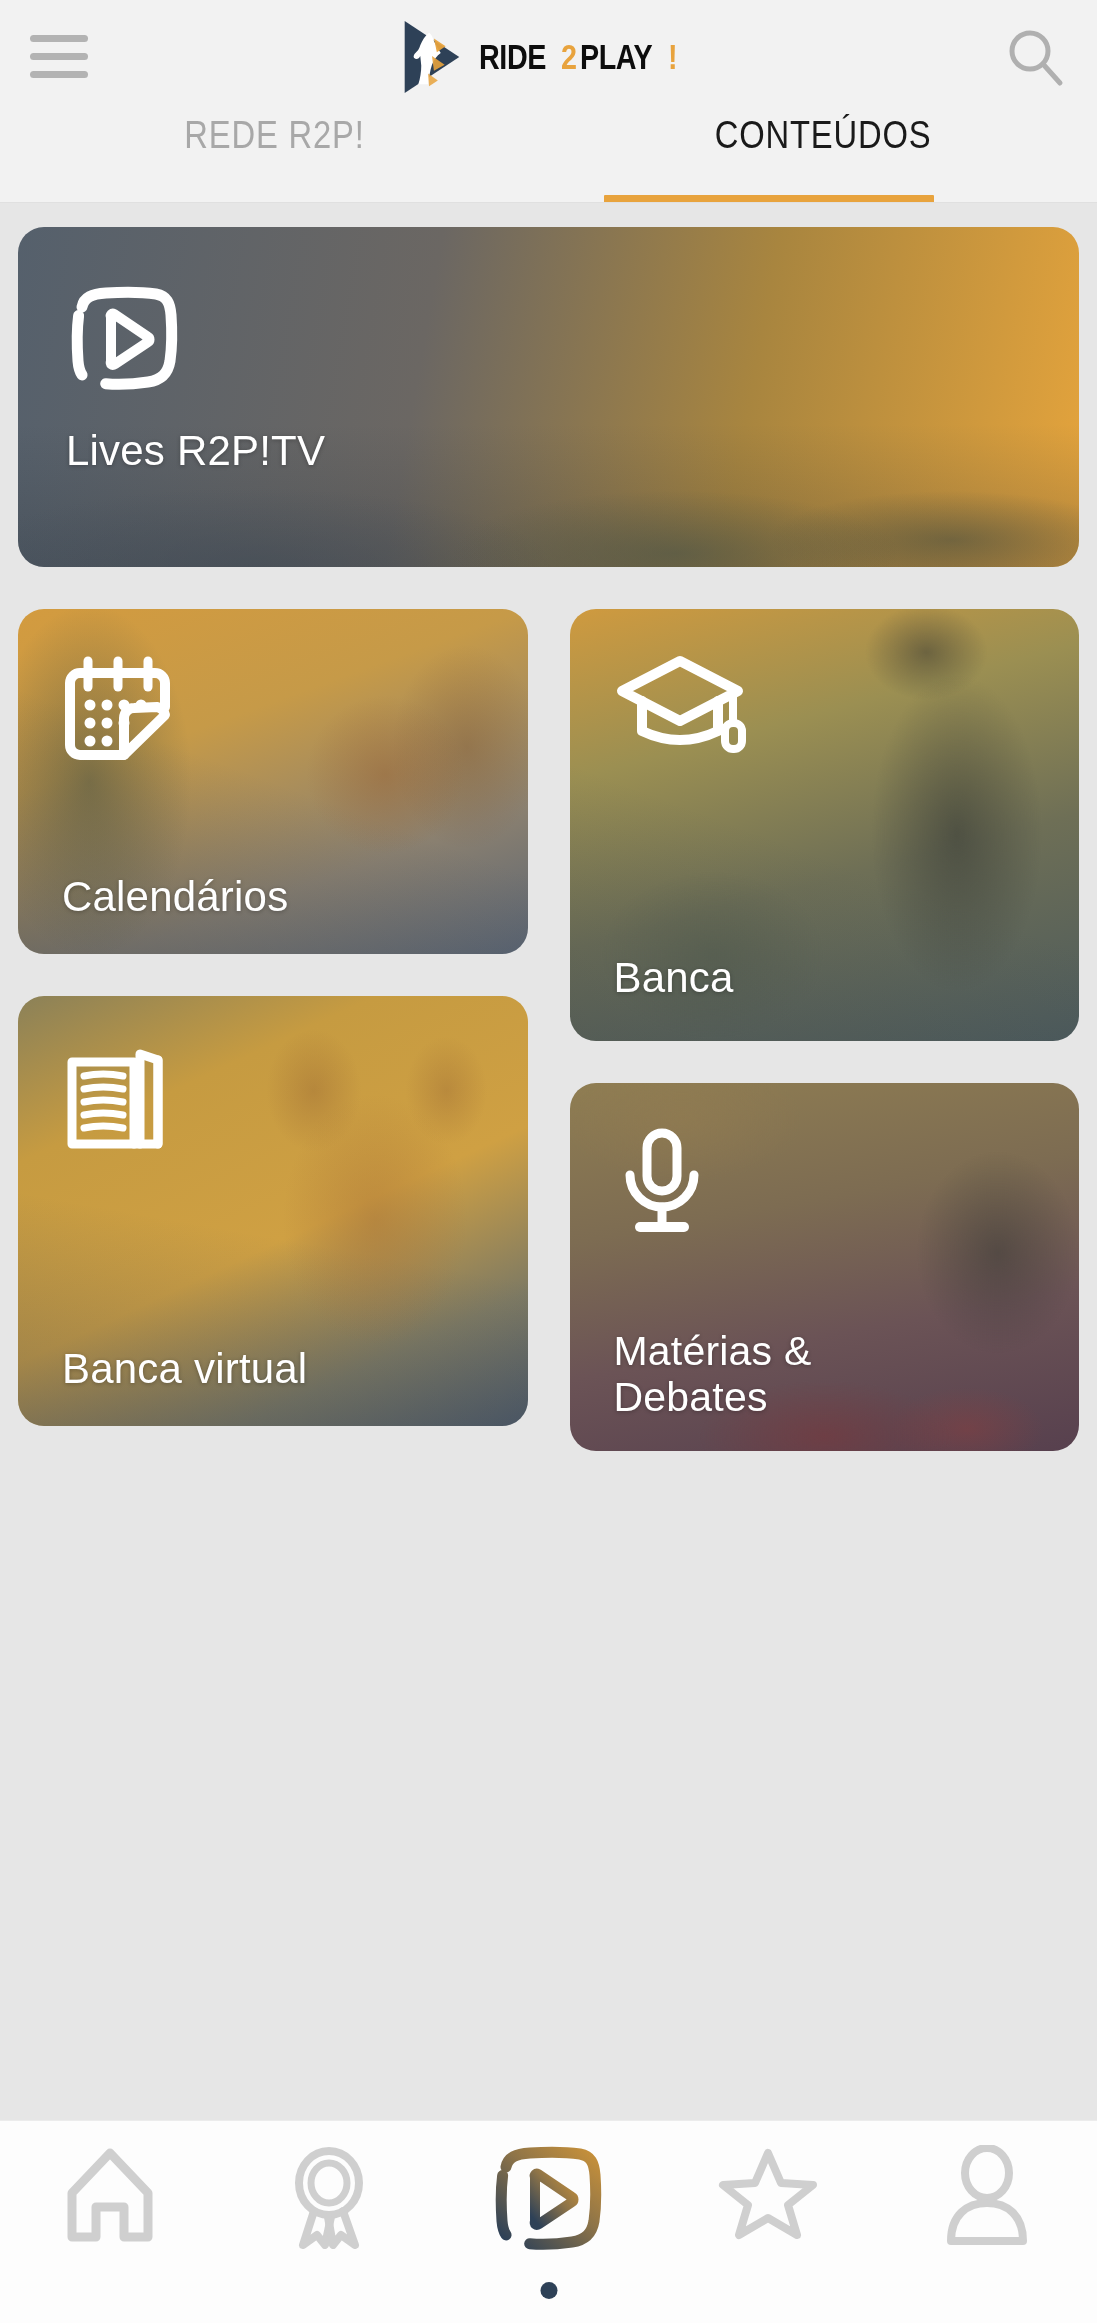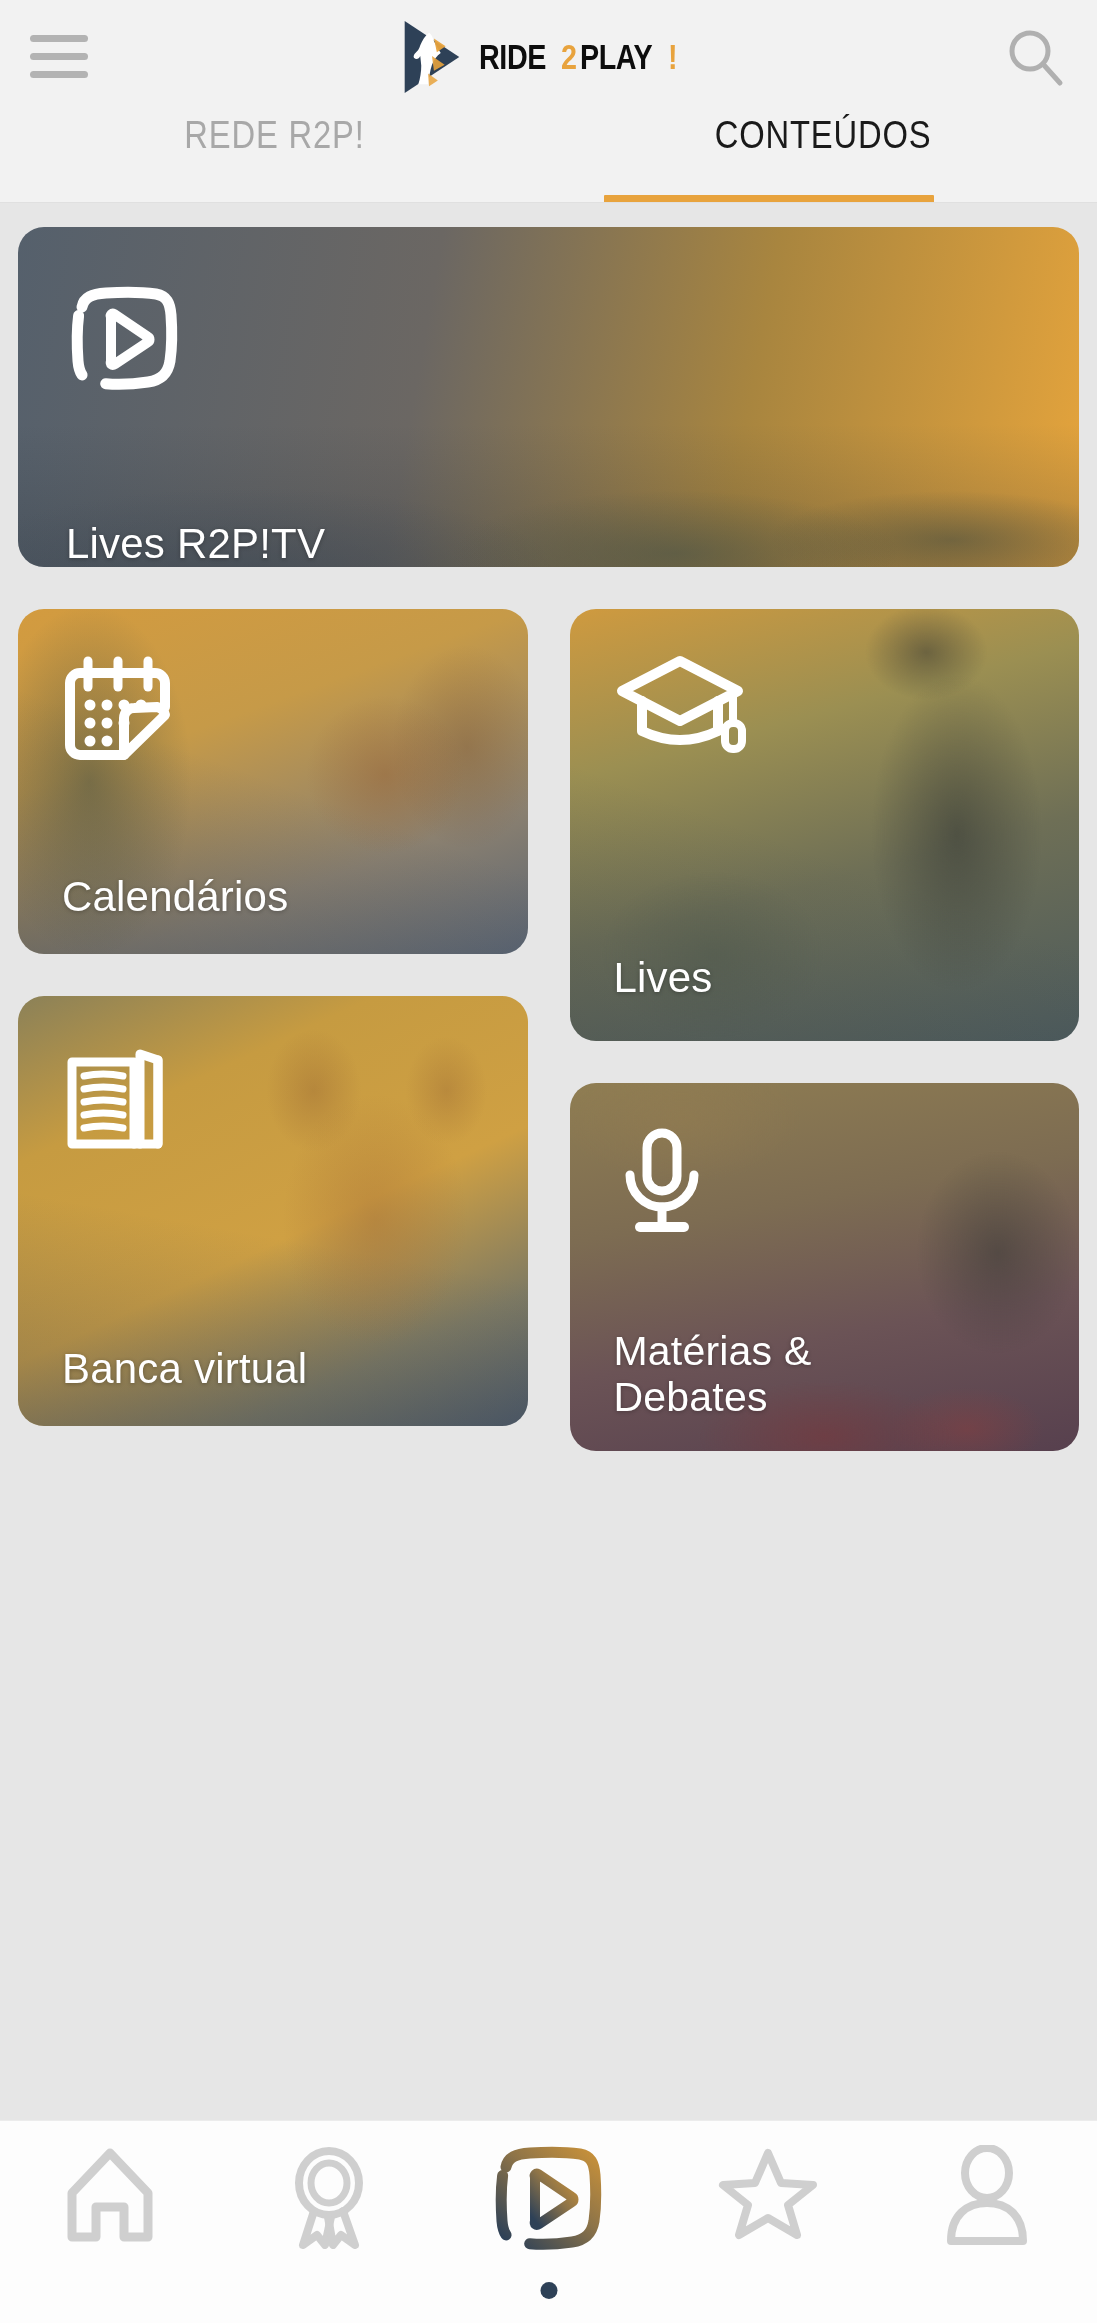--- a/index.html
+++ b/index.html
@@ -55,21 +55,21 @@
   .card-icon { display:block; }
   .card-title {
     color:#fff; font-size:42px; font-weight:400; line-height:1.12;
     letter-spacing:0.2px; text-shadow:0 1px 4px rgba(0,0,0,0.28);
     font-family:"Liberation Sans", sans-serif;
   }
   .card-title.small { font-size:41px; }
 
   
   .hero { height:340px; margin-bottom:42px; }
-  .hero .card-inner { justify-content:space-between; padding:58px 45px 0 48px; }
+  .hero .card-inner { justify-content:flex-start; padding:58px 45px 0 48px; }
   .hero .card-title { margin-top:34px; }
 
   
   .grid { display:flex; gap:42px; }
   .col { display:flex; flex-direction:column; gap:42px; flex:1; }
 
   .c-cal    { height:345px; }
   .c-aulas  { height:432px; }
   .c-banca  { height:430px; }
   .c-mat    { height:368px; }
@@ -222,21 +222,21 @@
                  radial-gradient(ellipse 90px 70px at 70% 10%, rgba(40,44,46,0.45), transparent 68%),
                  radial-gradient(ellipse 160px 120px at 28% 80%, rgba(70,82,72,0.35), transparent 70%),
                  linear-gradient(200deg, rgba(255,255,255,0) 55%, rgba(58,70,80,0.30) 100%);"></div>
           <div class="card-inner">
             <svg class="card-icon" width="132" height="112" viewBox="0 0 132 112">
               <path d="M66 10 L124 40 L66 70 L8 40 Z" fill="none" stroke="#fff" stroke-width="10" stroke-linejoin="round"></path>
               <path d="M28 50 L28 80 Q66 98 104 80 L104 50" fill="none" stroke="#fff" stroke-width="10" stroke-linejoin="round" stroke-linecap="round"></path>
               <path d="M119 43 L119 72" stroke="#fff" stroke-width="8" stroke-linecap="round"></path>
               <rect x="111" y="72" width="17" height="26" rx="8" fill="none" stroke="#fff" stroke-width="8"></rect>
             </svg>
-            <div class="card-title">Lives</div>
+            <div class="card-title">Banca</div>
           </div>
         </div>
 
         <div class="card c-mat">
           <div class="card-bg" style="background:linear-gradient(170deg,#8f7d52 0%,#7d6c52 35%,#6b5356 65%,#57404e 100%);"></div>
           <div class="card-tint" style="background:
                  radial-gradient(ellipse 170px 90px at 22% 10%, rgba(150,125,80,0.40), transparent 70%),
                  radial-gradient(ellipse 120px 150px at 84% 46%, rgba(40,46,44,0.40), transparent 68%),
                  radial-gradient(ellipse 180px 80px at 50% 96%, rgba(130,50,52,0.42), transparent 70%),
                  radial-gradient(ellipse 110px 60px at 78% 94%, rgba(150,60,58,0.38), transparent 70%);"></div>

